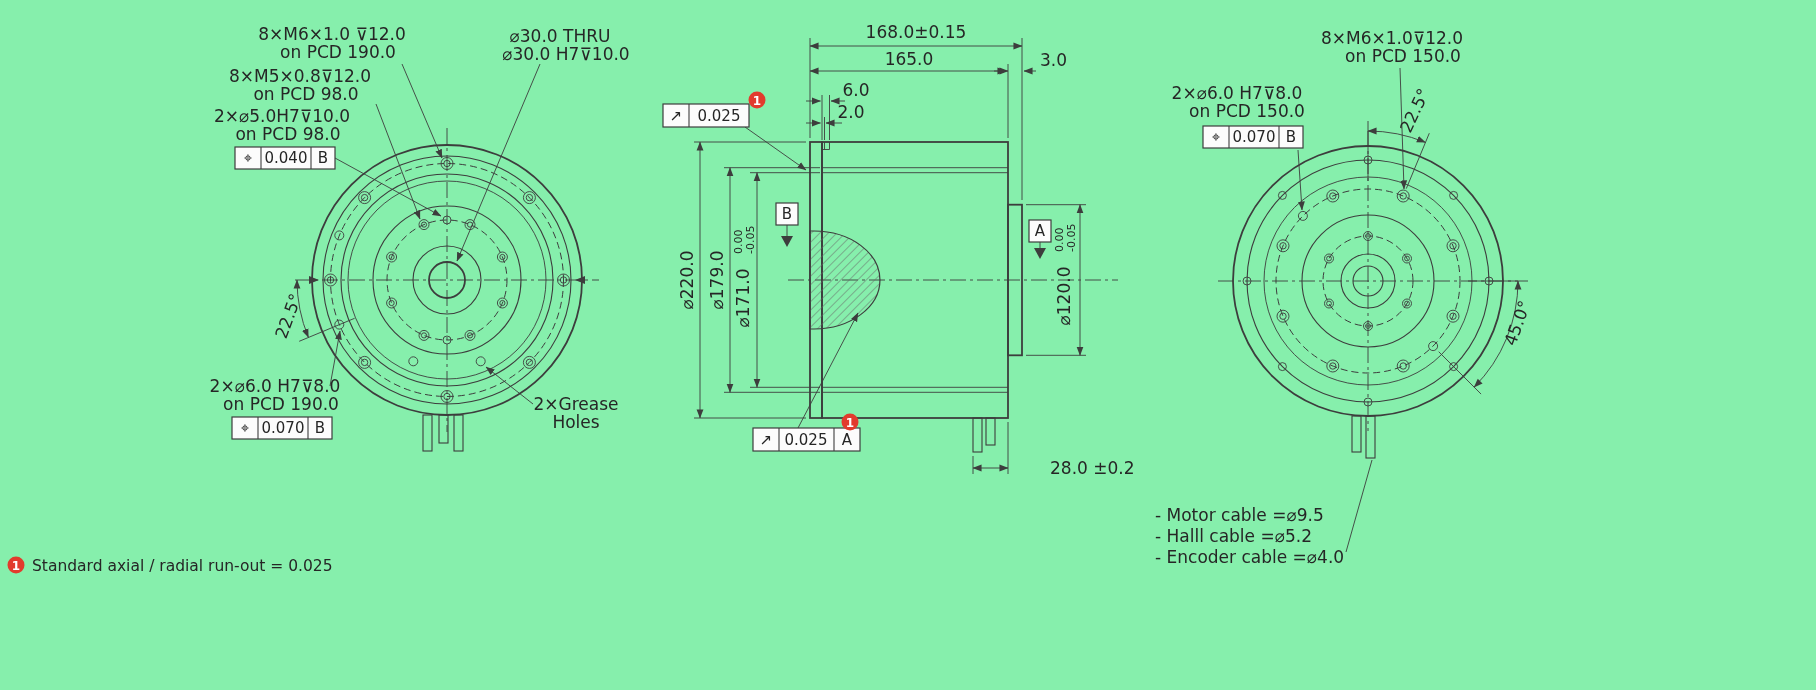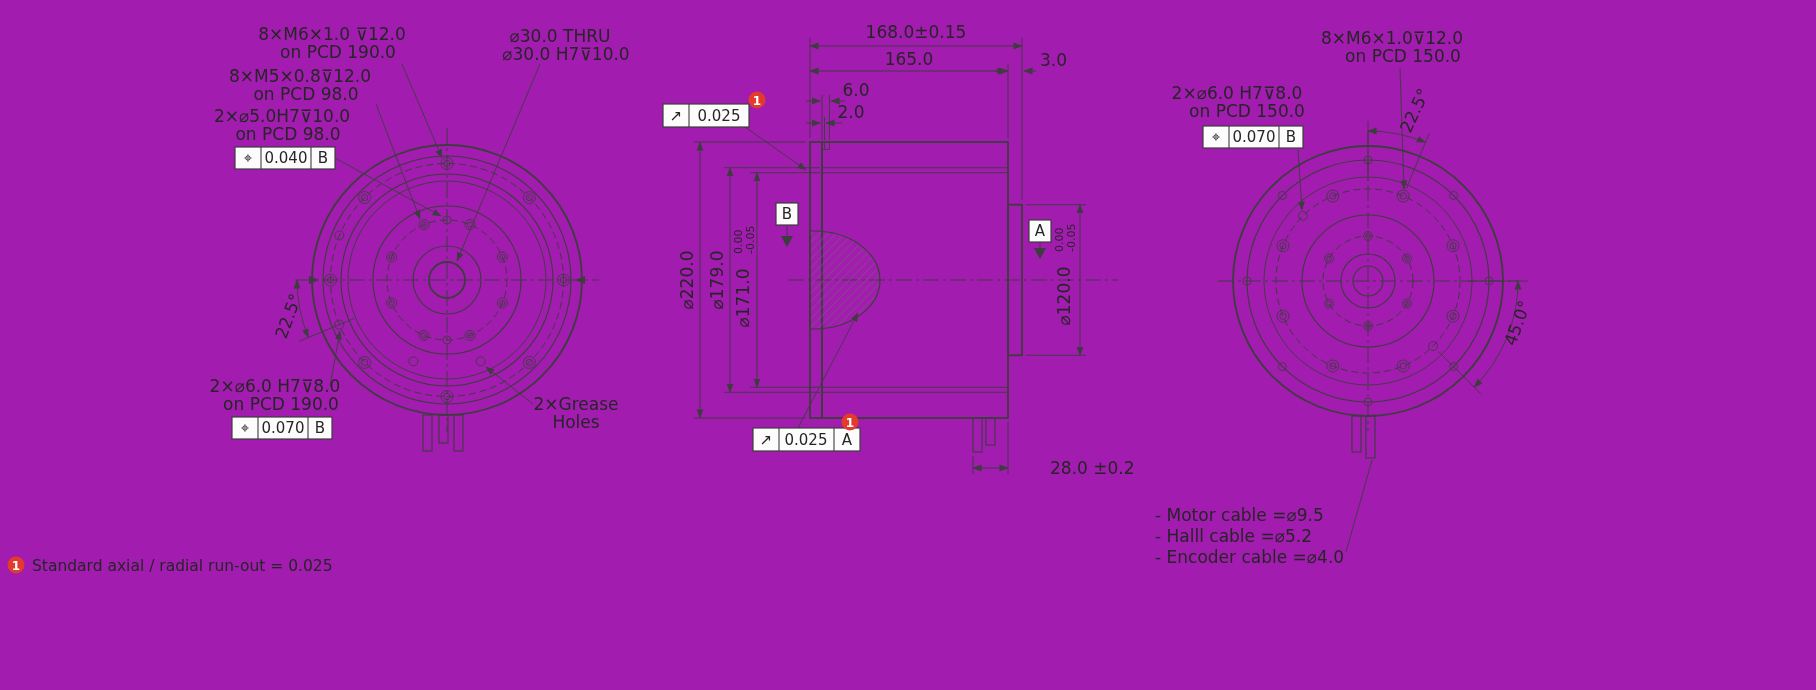--- a/index.html
+++ b/index.html
@@ -1,16 +1,16 @@
 <!DOCTYPE html>
 <html><head>
 <meta charset="utf-8">
 <style>
   html,body{margin:0;padding:0;background:#ffffff;}
-  .canvas{position:relative;width:1816px;height:690px;background:#a21caf;overflow:hidden;
+  .canvas{position:relative;width:1816px;height:690px;background:#86efac;overflow:hidden;
           font-family:"DejaVu Sans",sans-serif;}
   svg{position:absolute;left:0;top:0;}
   
   .s2{stroke:#3d3d3d;stroke-width:1.8;fill:none;}
   .s1{stroke:#3d3d3d;stroke-width:1.1;fill:none;}
   .thin{stroke:#3d3d3d;stroke-width:0.9;fill:none;}
   .dash{stroke:#3d3d3d;stroke-width:1;fill:none;stroke-dasharray:7 4;}
   .cl{stroke:#3d3d3d;stroke-width:0.9;fill:none;stroke-dasharray:16 4 3 4;}
   .dim{stroke:#3d3d3d;stroke-width:0.9;fill:none;}
   .fcf{fill:#fcfcfc;stroke:#3d3d3d;stroke-width:1.2;}

